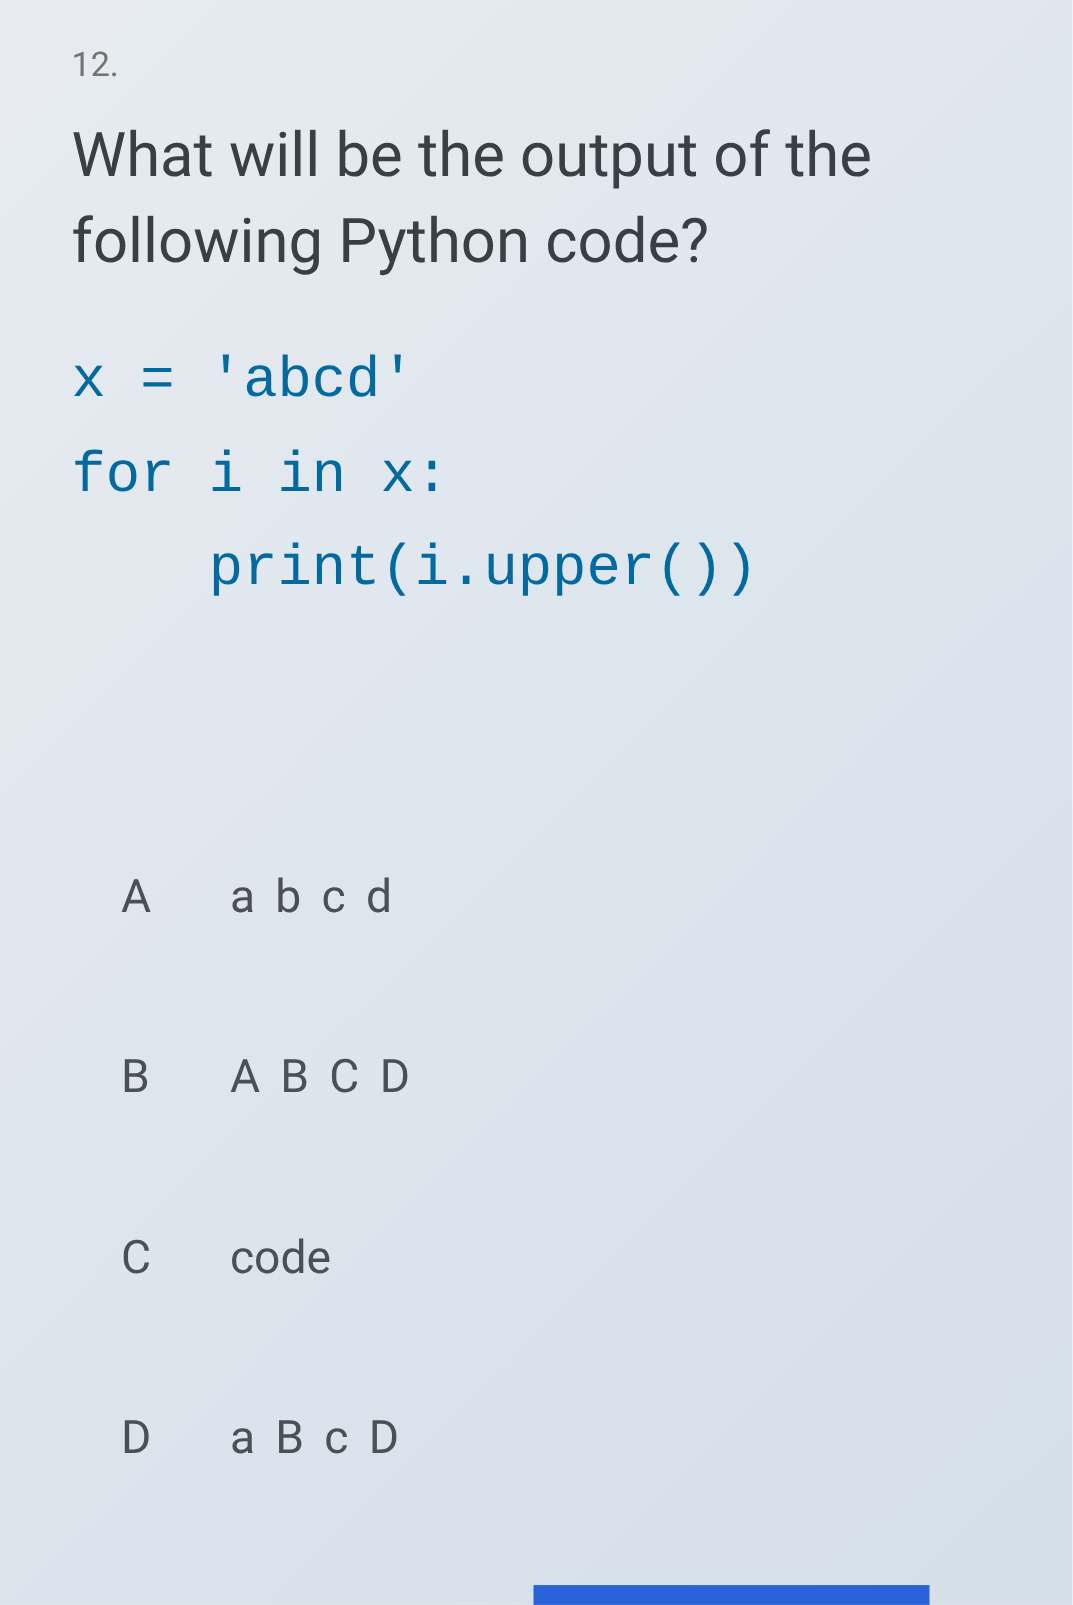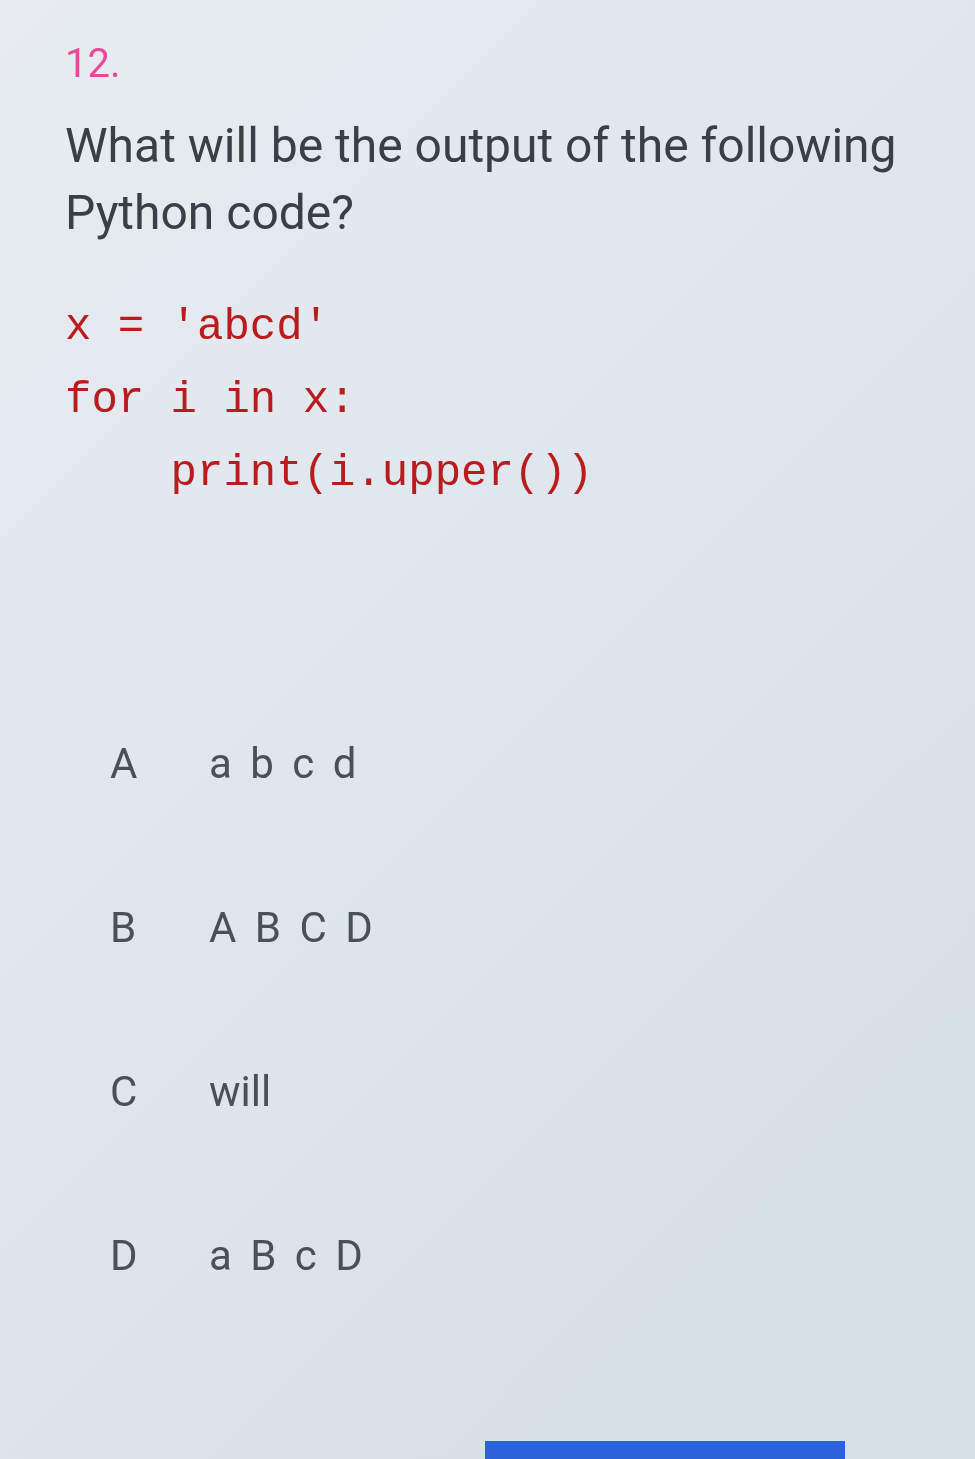--- a/index.html
+++ b/index.html
@@ -10,36 +10,36 @@
     body {
       width: 975px;
       height: 1459px;
       background: linear-gradient(135deg, #e8ecf0 0%, #dde5ed 50%, #d5dfe8 100%);
       font-family: -apple-system, BlinkMacSystemFont, "Segoe UI", Roboto, Arial, sans-serif;
       padding: 40px 55px 20px 65px;
       color: #3a3f45;
       position: relative;
     }
     .question-number {
-      font-size: 40px;
-      color: #ec4899;
+      font-size: 31px;
+      color: #737373;
       margin-bottom: 25px;
       font-weight: 400;
     }
     .question-text {
-      font-size: 48px;
+      font-size: 56px;
       color: #3a3f45;
       line-height: 1.4;
       margin-bottom: 45px;
       font-weight: 400;
     }
     .code-block {
       font-family: "Courier New", Courier, monospace;
-      font-size: 44px;
-      color: #b91c1c;
+      font-size: 52px;
+      color: #0369a1;
       line-height: 1.65;
       margin-bottom: 230px;
       white-space: pre;
     }
     .options {
       padding-left: 45px;
     }
     .option {
       display: flex;
       align-items: baseline;
@@ -88,21 +88,21 @@
   <div class="option">
     <span class="option-letter">A</span>
     <span class="option-text">a b c d</span>
   </div>
   <div class="option">
     <span class="option-letter">B</span>
     <span class="option-text">A B C D</span>
   </div>
   <div class="option">
     <span class="option-letter">C</span>
-    <span class="option-text no-spacing">will</span>
+    <span class="option-text no-spacing">code</span>
   </div>
   <div class="option">
     <span class="option-letter">D</span>
     <span class="option-text">a B c D</span>
   </div>
 </div>
 
 <div class="bottom-bar"></div>
 
 </body></html>

